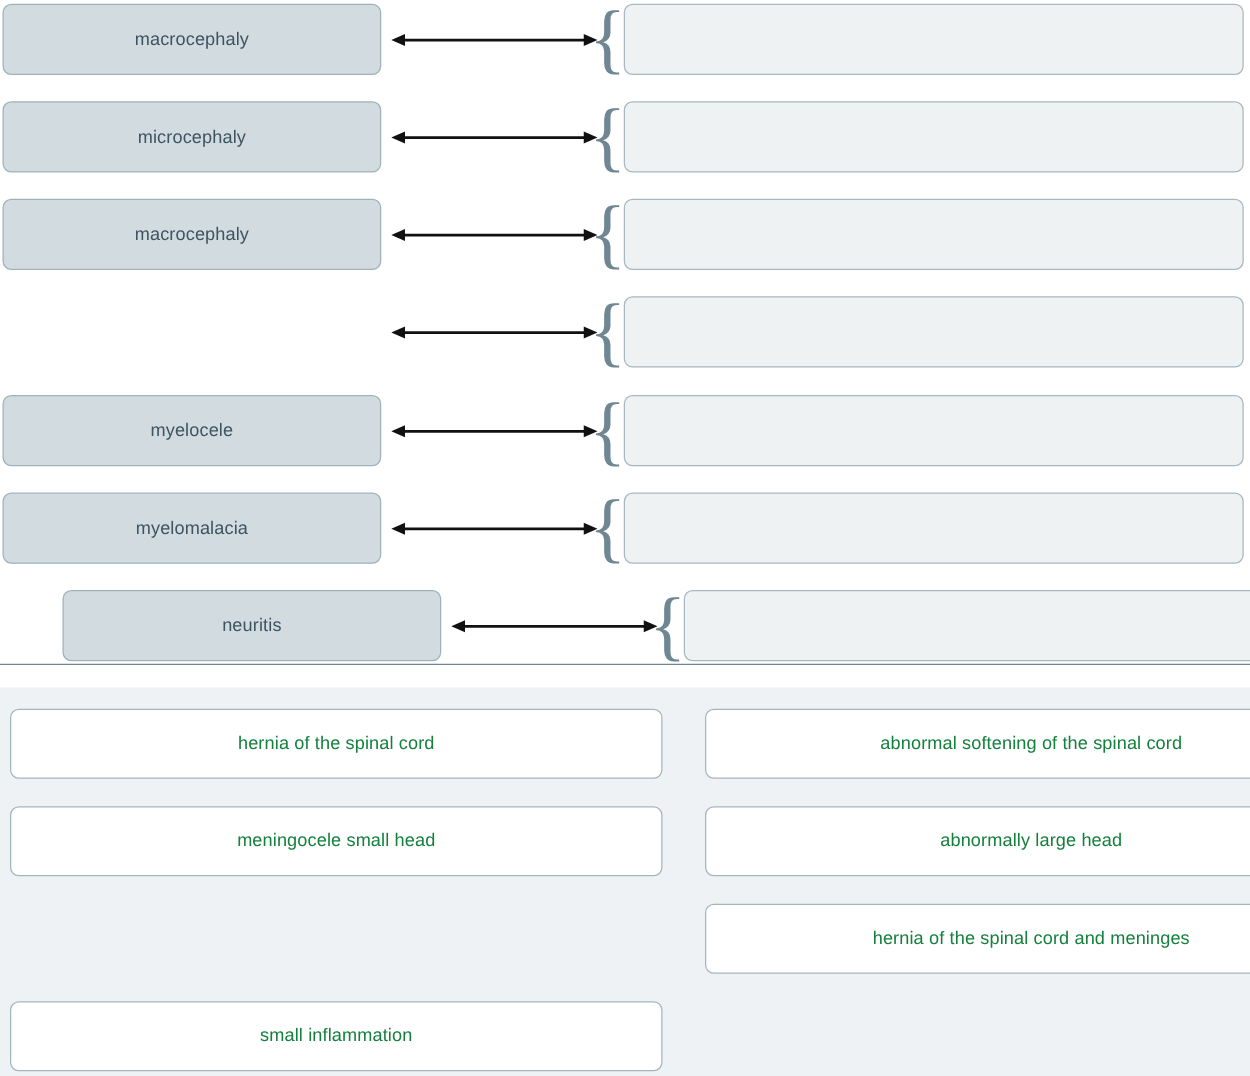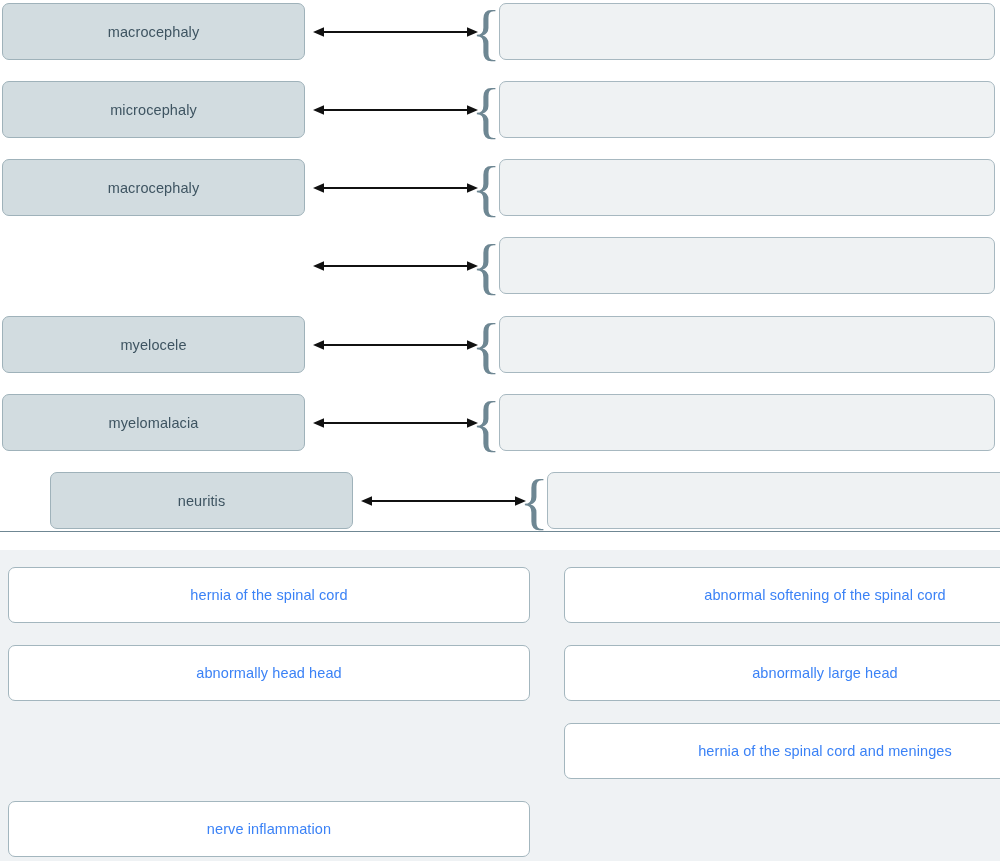--- a/index.html
+++ b/index.html
@@ -118,21 +118,21 @@
   .answer-tile {
     position: absolute;
     height: 56px;
     box-sizing: border-box;
     background: #ffffff;
     border: 1px solid #a3b6be;
     border-radius: 7px;
     display: flex;
     align-items: center;
     justify-content: center;
-    color: #3b82f6;
+    color: #15803d;
     font-size: 14.5px;
     letter-spacing: 0.1px;
     text-align: center;
     padding: 0 10px;
   }
 
   .answer-tile.col-left  { left: 8px;   width: 522px; }
   .answer-tile.col-right { left: 564px; width: 522px; }
 </style>
 </head>
@@ -261,24 +261,24 @@
   </div>
 
   <div class="divider"></div>
 
   <div class="answer-bank">
 
     <div class="answer-tile col-left" style="top:17px;">
       <span>hernia of the spinal cord</span>
     </div>
     <div class="answer-tile col-left" style="top:95px;">
-      <span>abnormally head head</span>
+      <span>meningocele small head</span>
     </div>
     <div class="answer-tile col-left" style="top:251px;">
-      <span>nerve inflammation</span>
+      <span>small inflammation</span>
     </div>
 
     <div class="answer-tile col-right" style="top:17px;">
       <span>abnormal softening of the spinal cord</span>
     </div>
     <div class="answer-tile col-right" style="top:95px;">
       <span>abnormally large head</span>
     </div>
     <div class="answer-tile col-right" style="top:173px;">
       <span>hernia of the spinal cord and meninges</span>

